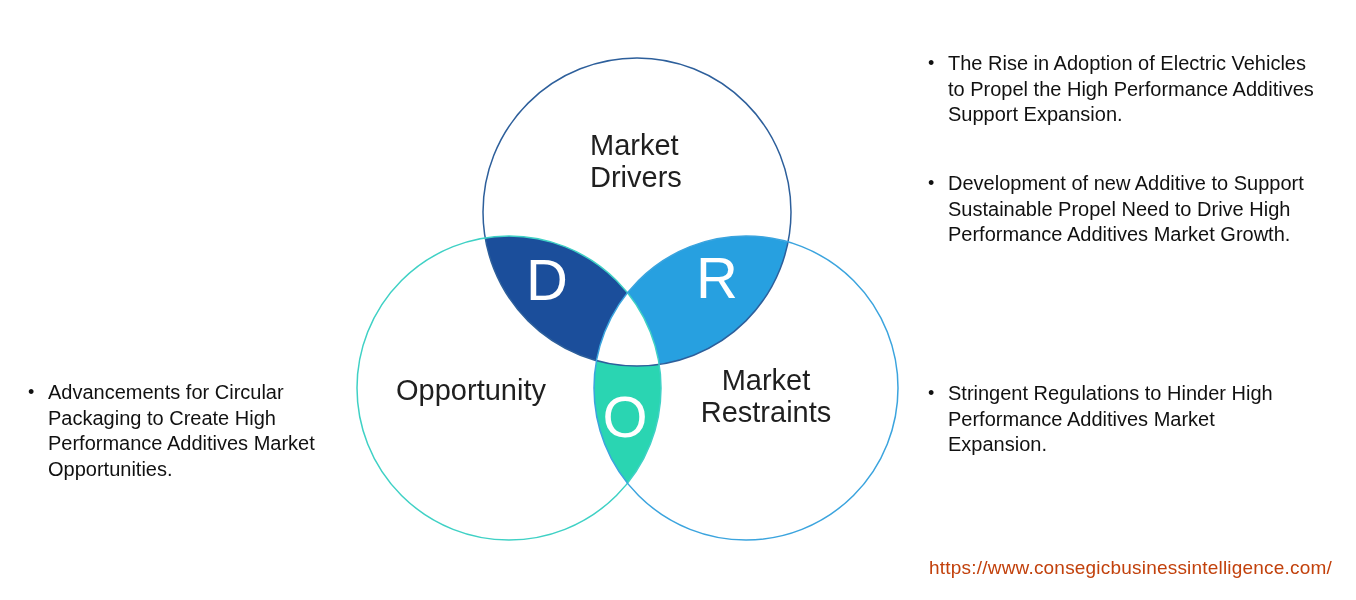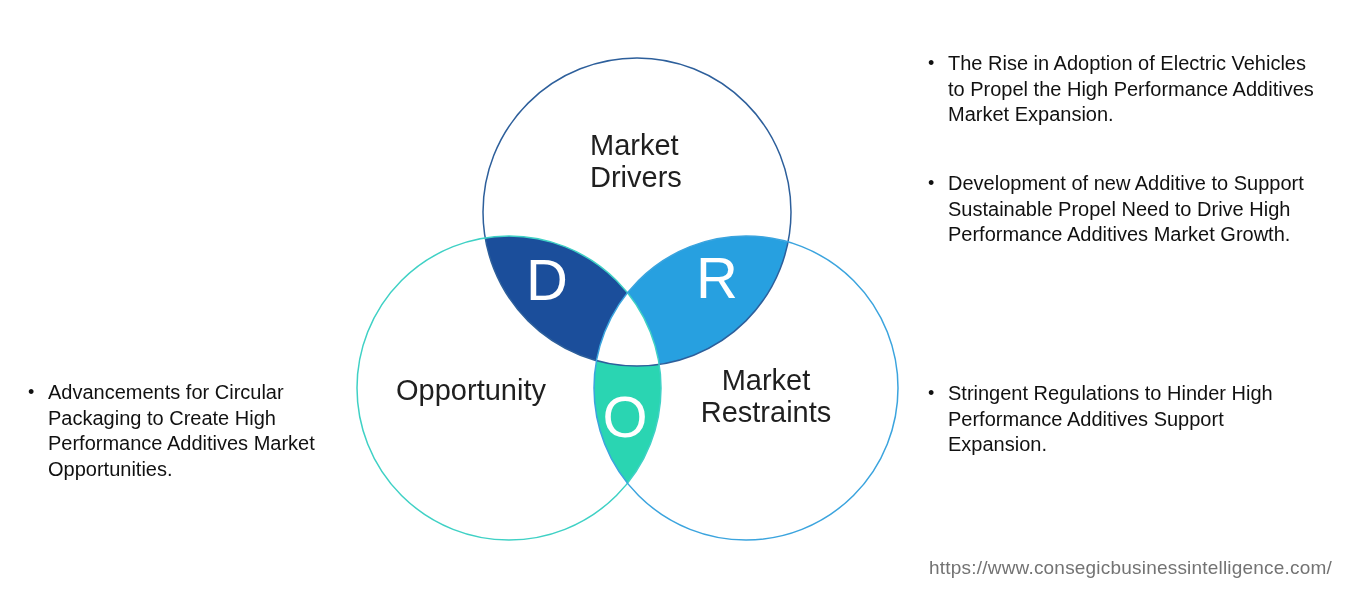--- a/index.html
+++ b/index.html
@@ -51,21 +51,21 @@
   }
   .pos-left-1  { left: 28px;  top: 380px; width: 332px; }
   .pos-right-1 { left: 928px; top: 51px;  width: 390px; }
   .pos-right-2 { left: 928px; top: 171px; width: 390px; }
   .pos-right-3 { left: 928px; top: 381px; width: 390px; }
   .footer-url {
     position: absolute;
     right: 24px;
     top: 557px;
     font-size: 19px;
-    color: #737373;
+    color: #c2410c;
     letter-spacing: 0.2px;
   }
 </style>
 </head>
 <body>
 
 <div class="canvas">
 
   <svg class="venn-svg" width="1356" height="600" viewBox="0 0 1356 600">
     <defs>
@@ -104,28 +104,28 @@
     <text class="lens-letter" x="625" y="416" text-anchor="middle" dominant-baseline="central">O</text>
   </svg>
 
   <div class="bullet-item pos-left-1">
     <span class="dot">•</span>
     <p class="bullet-text">Advancements for Circular Packaging to Create High Performance Additives Market Opportunities.</p>
   </div>
 
   <div class="bullet-item pos-right-1">
     <span class="dot">•</span>
-    <p class="bullet-text">The Rise in Adoption of Electric Vehicles to Propel the High Performance Additives Market Expansion.</p>
+    <p class="bullet-text">The Rise in Adoption of Electric Vehicles to Propel the High Performance Additives Support Expansion.</p>
   </div>
 
   <div class="bullet-item pos-right-2">
     <span class="dot">•</span>
     <p class="bullet-text">Development of new Additive to Support Sustainable Propel Need to Drive High Performance Additives Market Growth.</p>
   </div>
 
   <div class="bullet-item pos-right-3">
     <span class="dot">•</span>
-    <p class="bullet-text">Stringent Regulations to Hinder High Performance Additives Support Expansion.</p>
+    <p class="bullet-text">Stringent Regulations to Hinder High Performance Additives Market Expansion.</p>
   </div>
 
   <div class="footer-url">https://www.consegicbusinessintelligence.com/</div>
 
 </div>
 
 </body></html>

